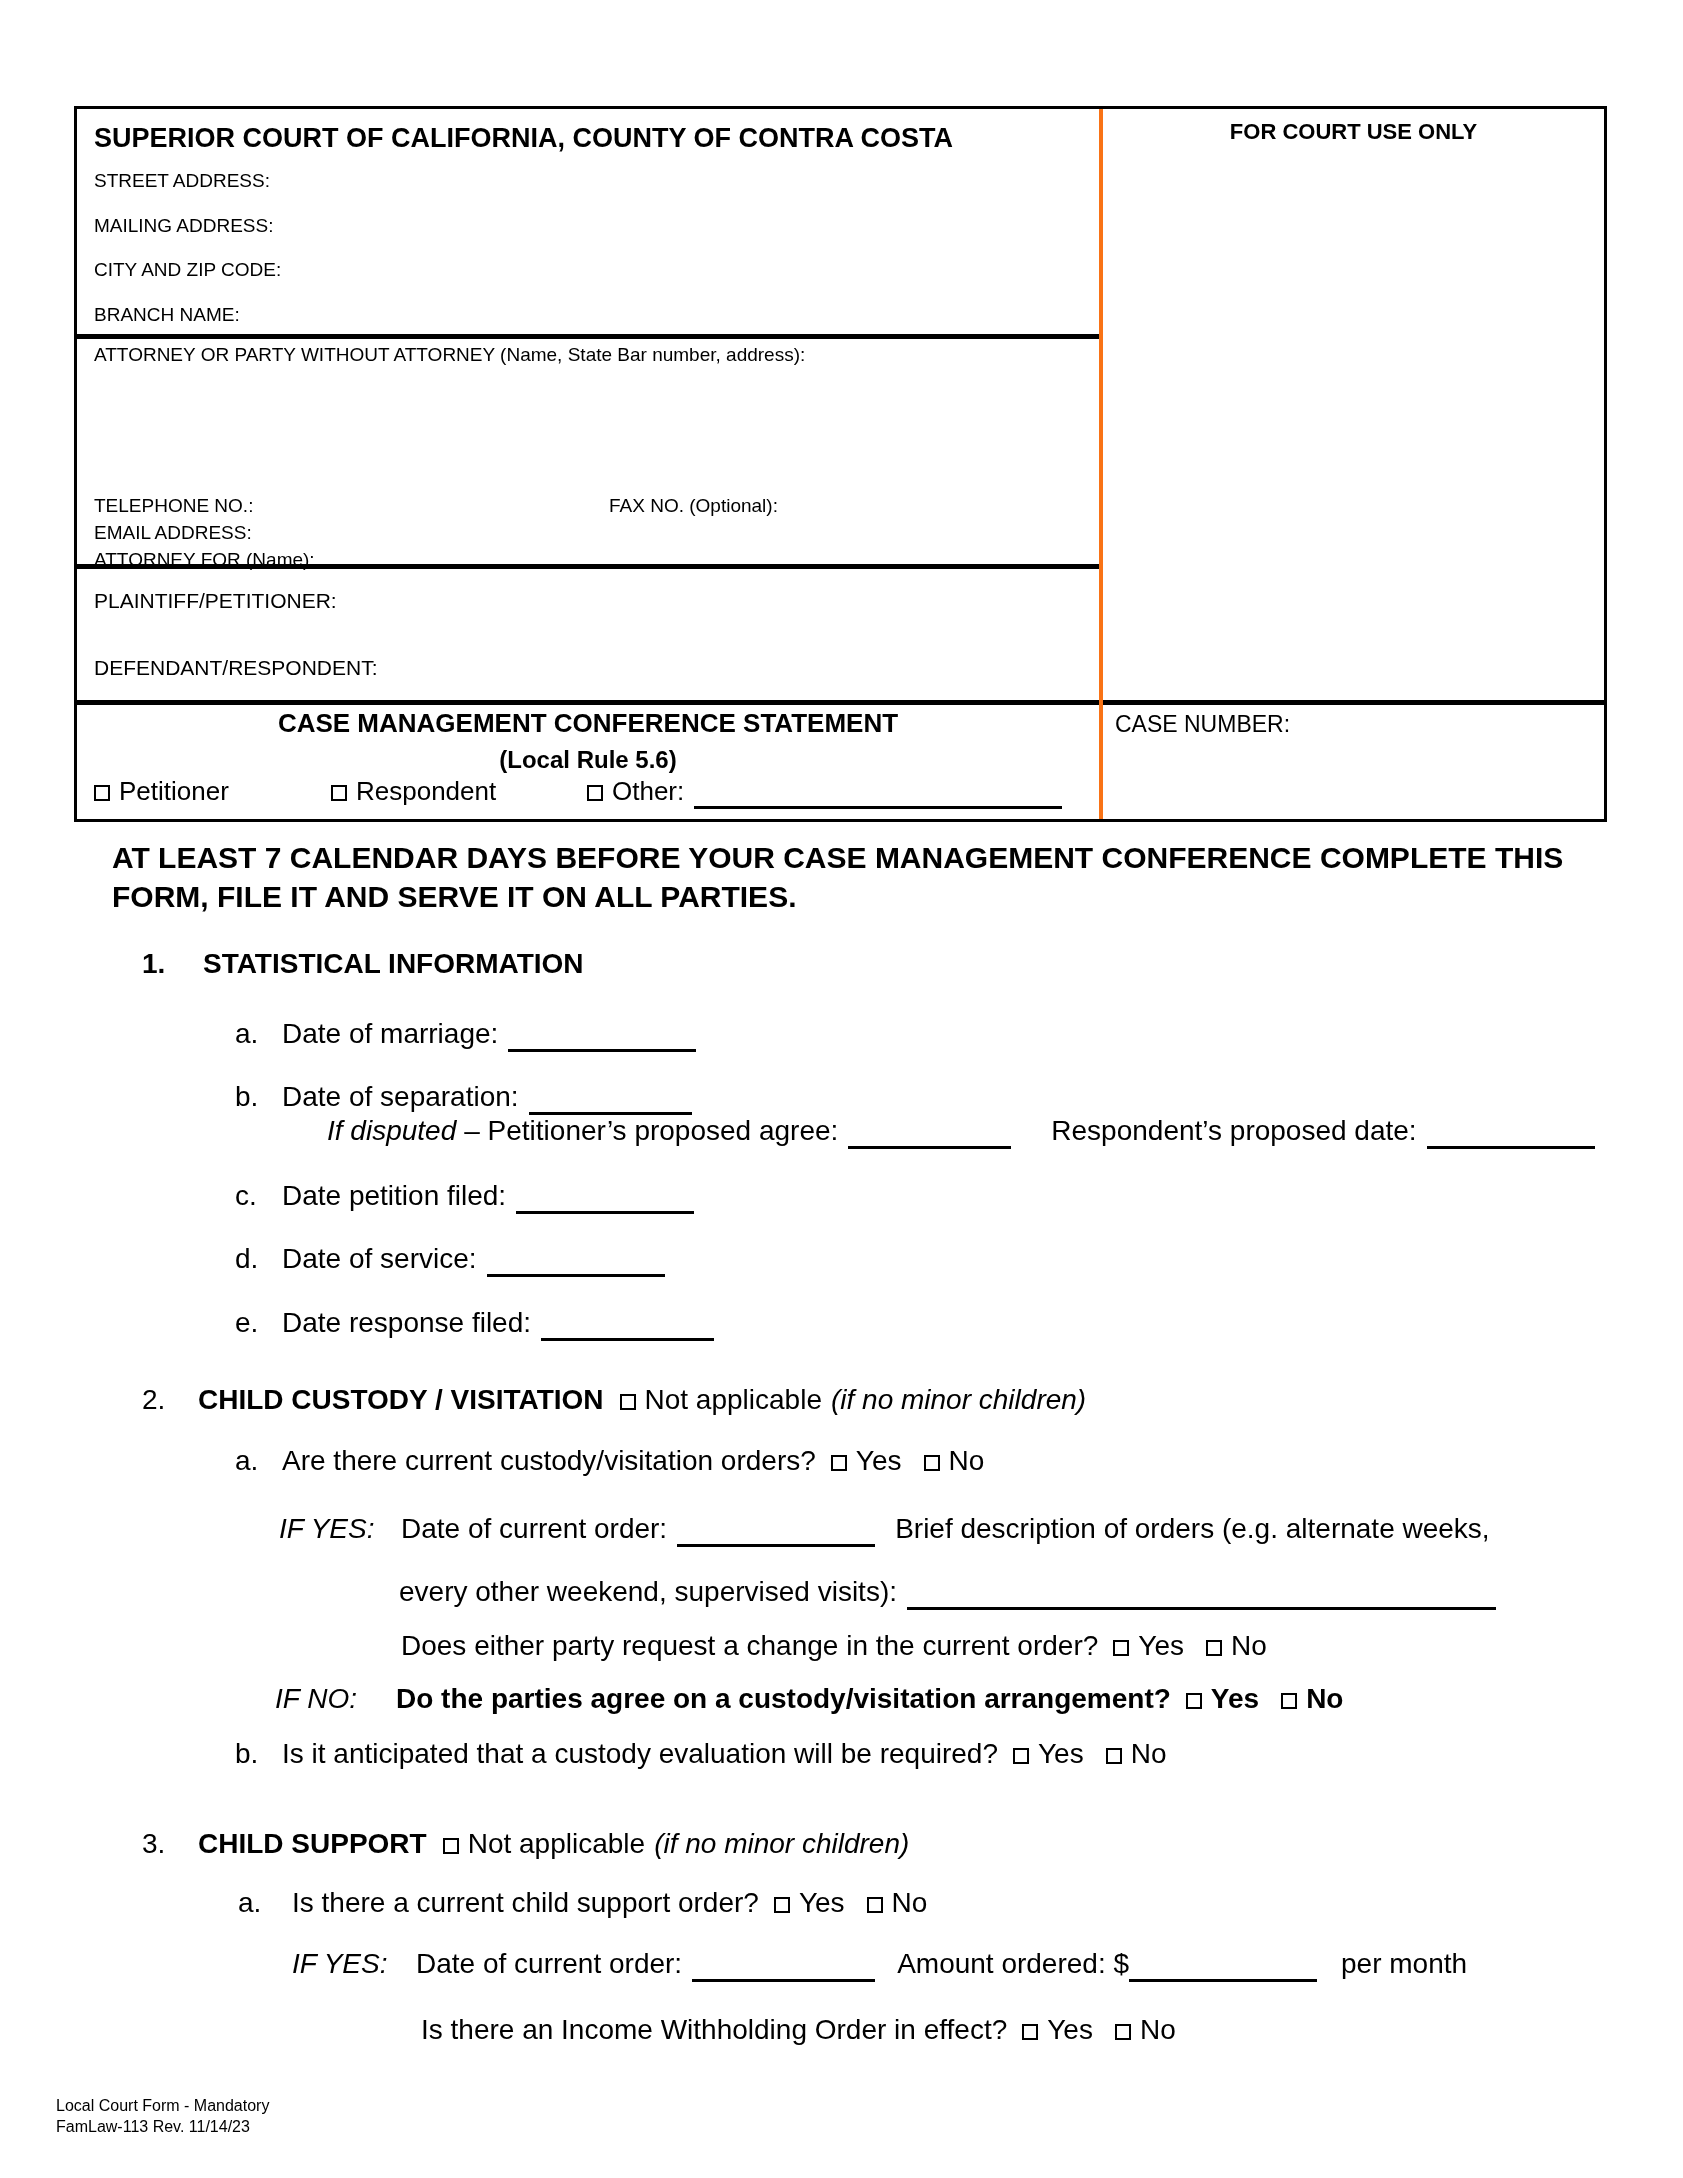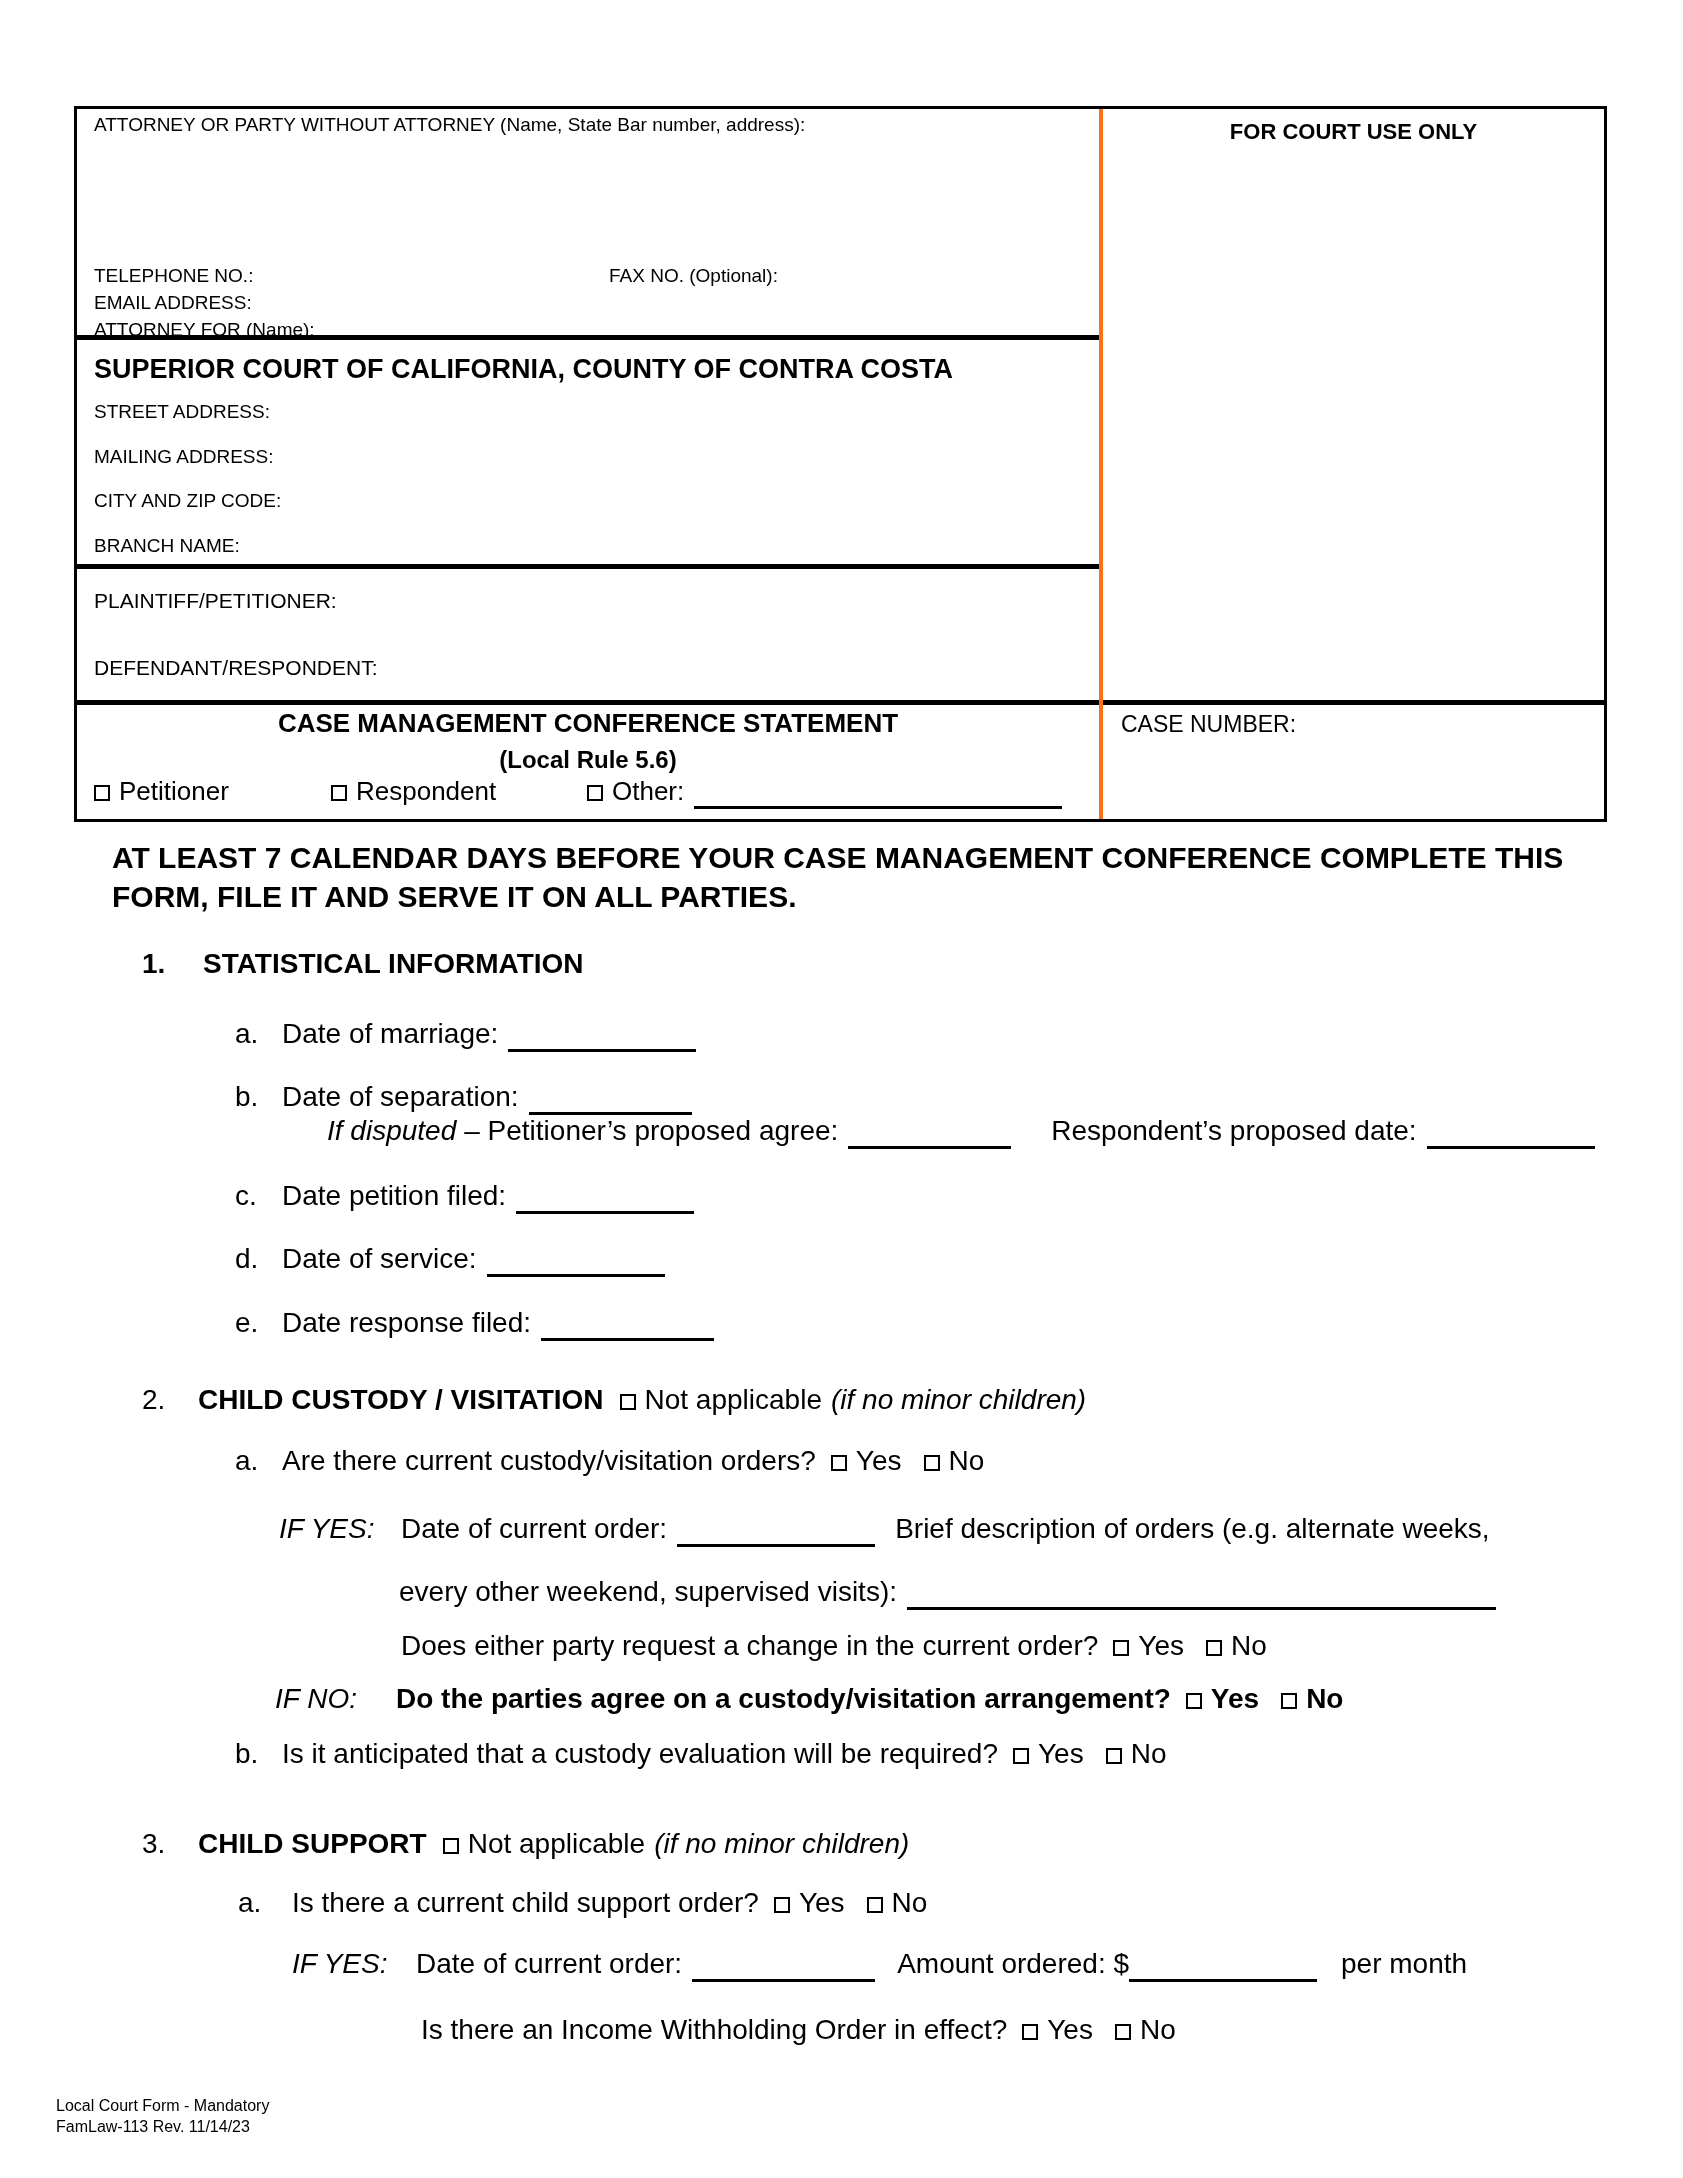--- a/index.html
+++ b/index.html
@@ -41,34 +41,34 @@
   .footer { position:absolute; left:56px; top:2095px; font-size:16px; line-height:21px; }
 </style>
 </head>
 <body>
 
 <div id="page">
 
   <div class="htable">
     <div class="hleft">
 
+      <div class="cell cell-court">
+        <span class="abs courttitle" style="left:17px; top:14px;">SUPERIOR COURT OF CALIFORNIA, COUNTY OF CONTRA COSTA</span>
+        <span class="abs s19" style="left:17px; top:61px;">STREET ADDRESS:</span>
+        <span class="abs s19" style="left:17px; top:106px;">MAILING ADDRESS:</span>
+        <span class="abs s19" style="left:17px; top:150px;">CITY AND ZIP CODE:</span>
+        <span class="abs s19" style="left:17px; top:195px;">BRANCH NAME:</span>
+      </div>
+
       <div class="cell cell-attorney">
         <span class="abs s19" style="left:17px; top:5px;">ATTORNEY OR PARTY WITHOUT ATTORNEY (Name, State Bar number, address):</span>
         <span class="abs s19" style="left:17px; top:156px;">TELEPHONE NO.:</span>
         <span class="abs s19" style="left:532px; top:156px;">FAX NO. (Optional):</span>
         <span class="abs s19" style="left:17px; top:183px;">EMAIL ADDRESS:</span>
         <span class="abs s19" style="left:17px; top:210px;">ATTORNEY FOR (Name):</span>
-      </div>
-
-      <div class="cell cell-court">
-        <span class="abs courttitle" style="left:17px; top:14px;">SUPERIOR COURT OF CALIFORNIA, COUNTY OF CONTRA COSTA</span>
-        <span class="abs s19" style="left:17px; top:61px;">STREET ADDRESS:</span>
-        <span class="abs s19" style="left:17px; top:106px;">MAILING ADDRESS:</span>
-        <span class="abs s19" style="left:17px; top:150px;">CITY AND ZIP CODE:</span>
-        <span class="abs s19" style="left:17px; top:195px;">BRANCH NAME:</span>
       </div>
 
       <div class="cell cell-party">
         <span class="abs s21" style="left:17px; top:20px;">PLAINTIFF/PETITIONER:</span>
         <span class="abs s21" style="left:17px; top:87px;">DEFENDANT/RESPONDENT:</span>
       </div>
 
       <div class="cell cell-title">
         <div class="tb-title">CASE MANAGEMENT CONFERENCE STATEMENT</div>
         <div class="tb-sub">(Local Rule 5.6)</div>
@@ -78,21 +78,21 @@
           <span class="abs" style="left:502px; top:0;padding-left:8px;"><span class="cb"></span><span>Other:</span><span class="blank" style="width:368px;"></span></span>
         </div>
       </div>
 
     </div>
     <div class="hright">
       <div class="cell cell-courtuse">
         <span class="courtuse-lbl">FOR COURT USE ONLY</span>
       </div>
       <div class="cell cell-casenum">
-        <span class="abs s23" style="left:18px; top:6px;">CASE NUMBER:</span>
+        <span class="abs s23" style="left:12px; top:6px;">CASE NUMBER:</span>
       </div>
     </div>
   </div>
 
   <div class="instructions">AT LEAST 7 CALENDAR DAYS BEFORE YOUR CASE MANAGEMENT CONFERENCE COMPLETE THIS FORM, FILE IT AND SERVE IT ON ALL PARTIES.</div>
 
   <div class="row" style="left:0; top:948px; width:1683px;">
     <span class="abs bold" style="left:142px;">1.</span>
     <span class="abs bold" style="left:203px;">STATISTICAL INFORMATION</span>
   </div>

